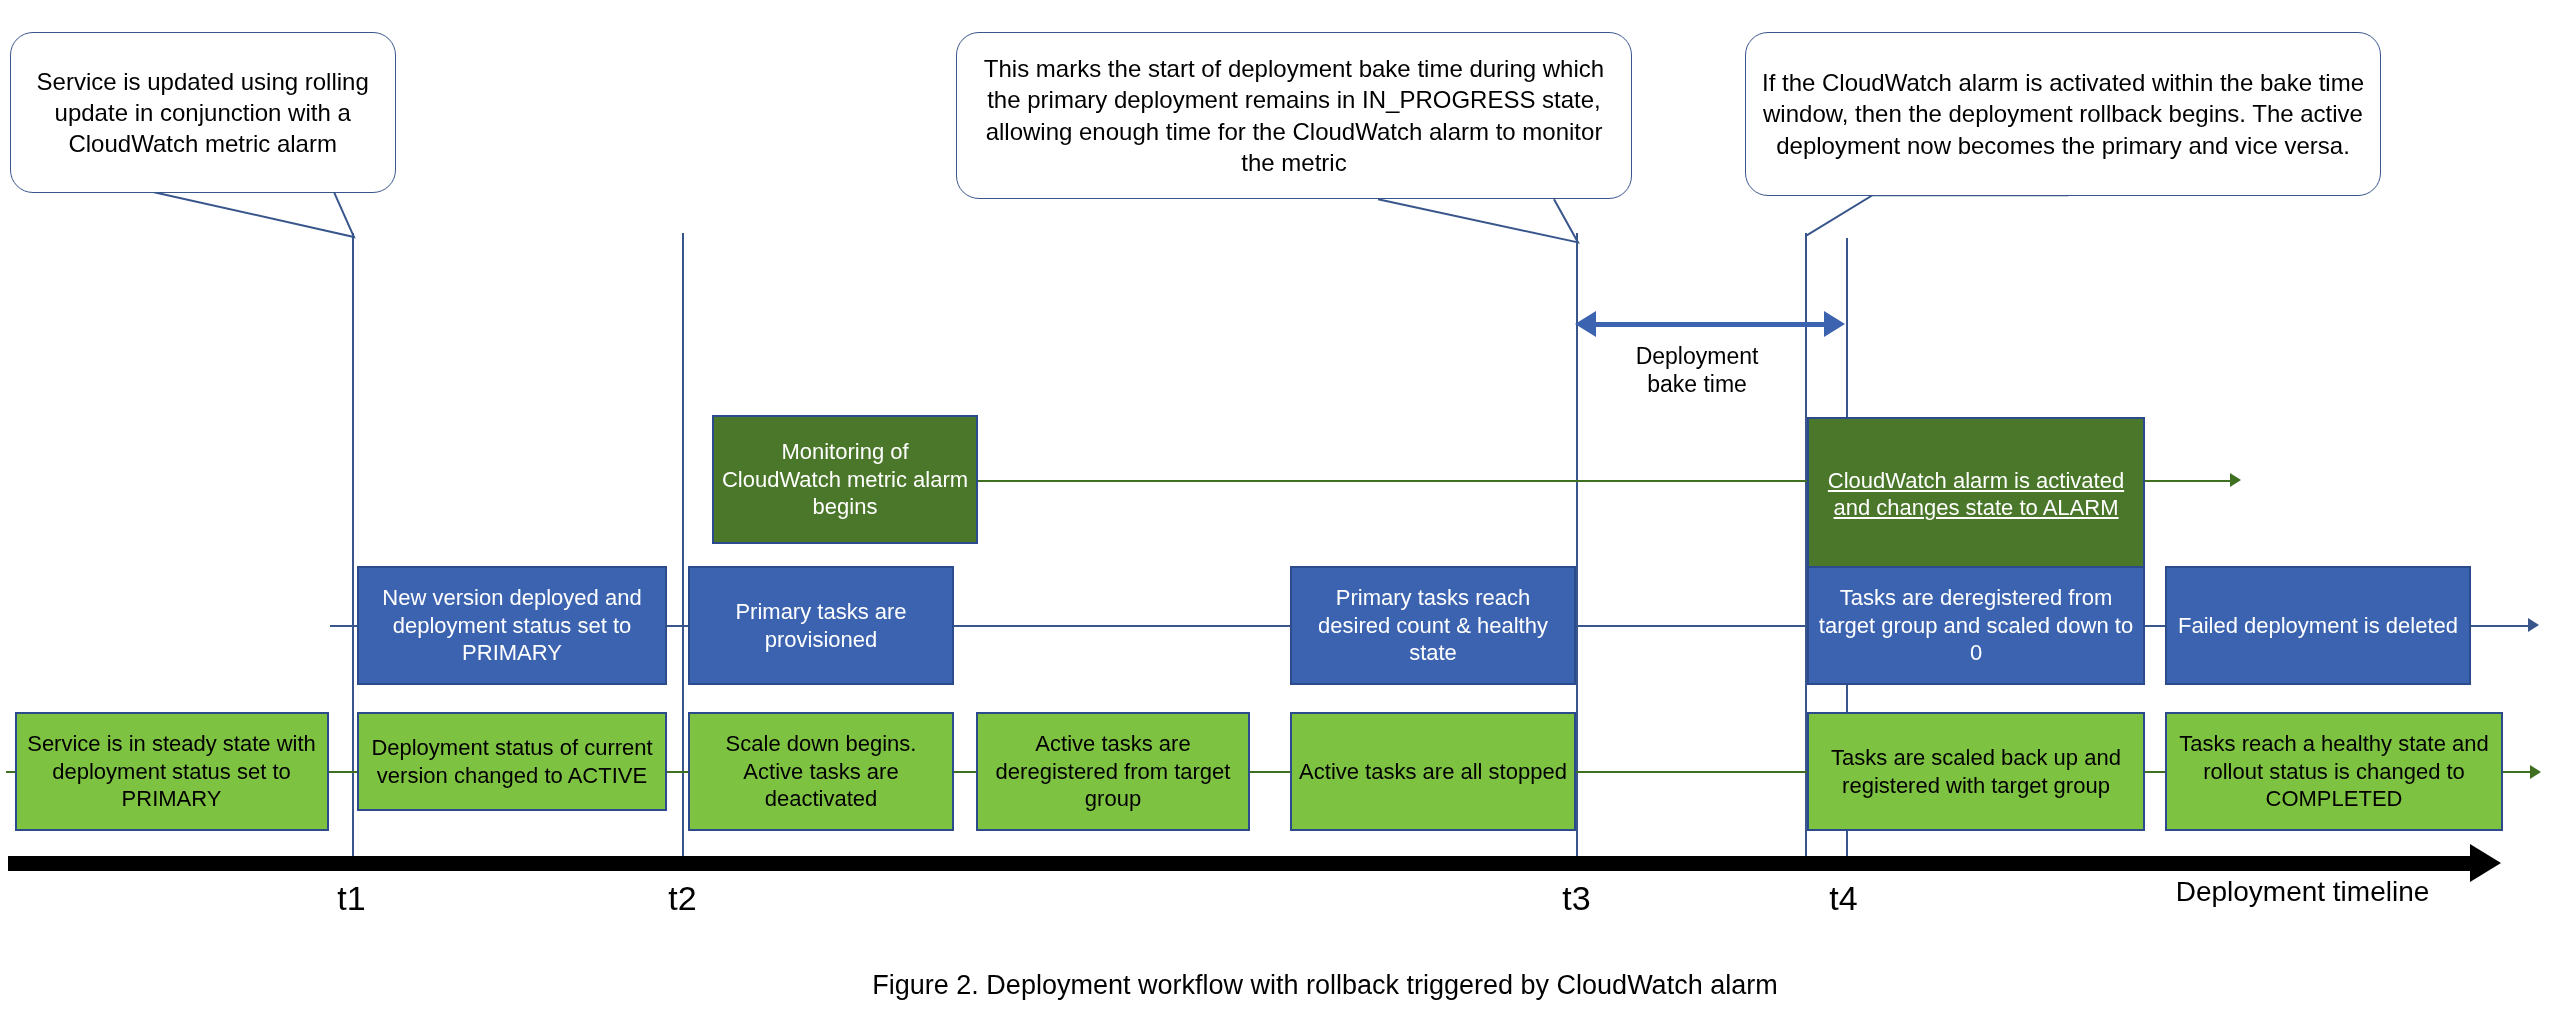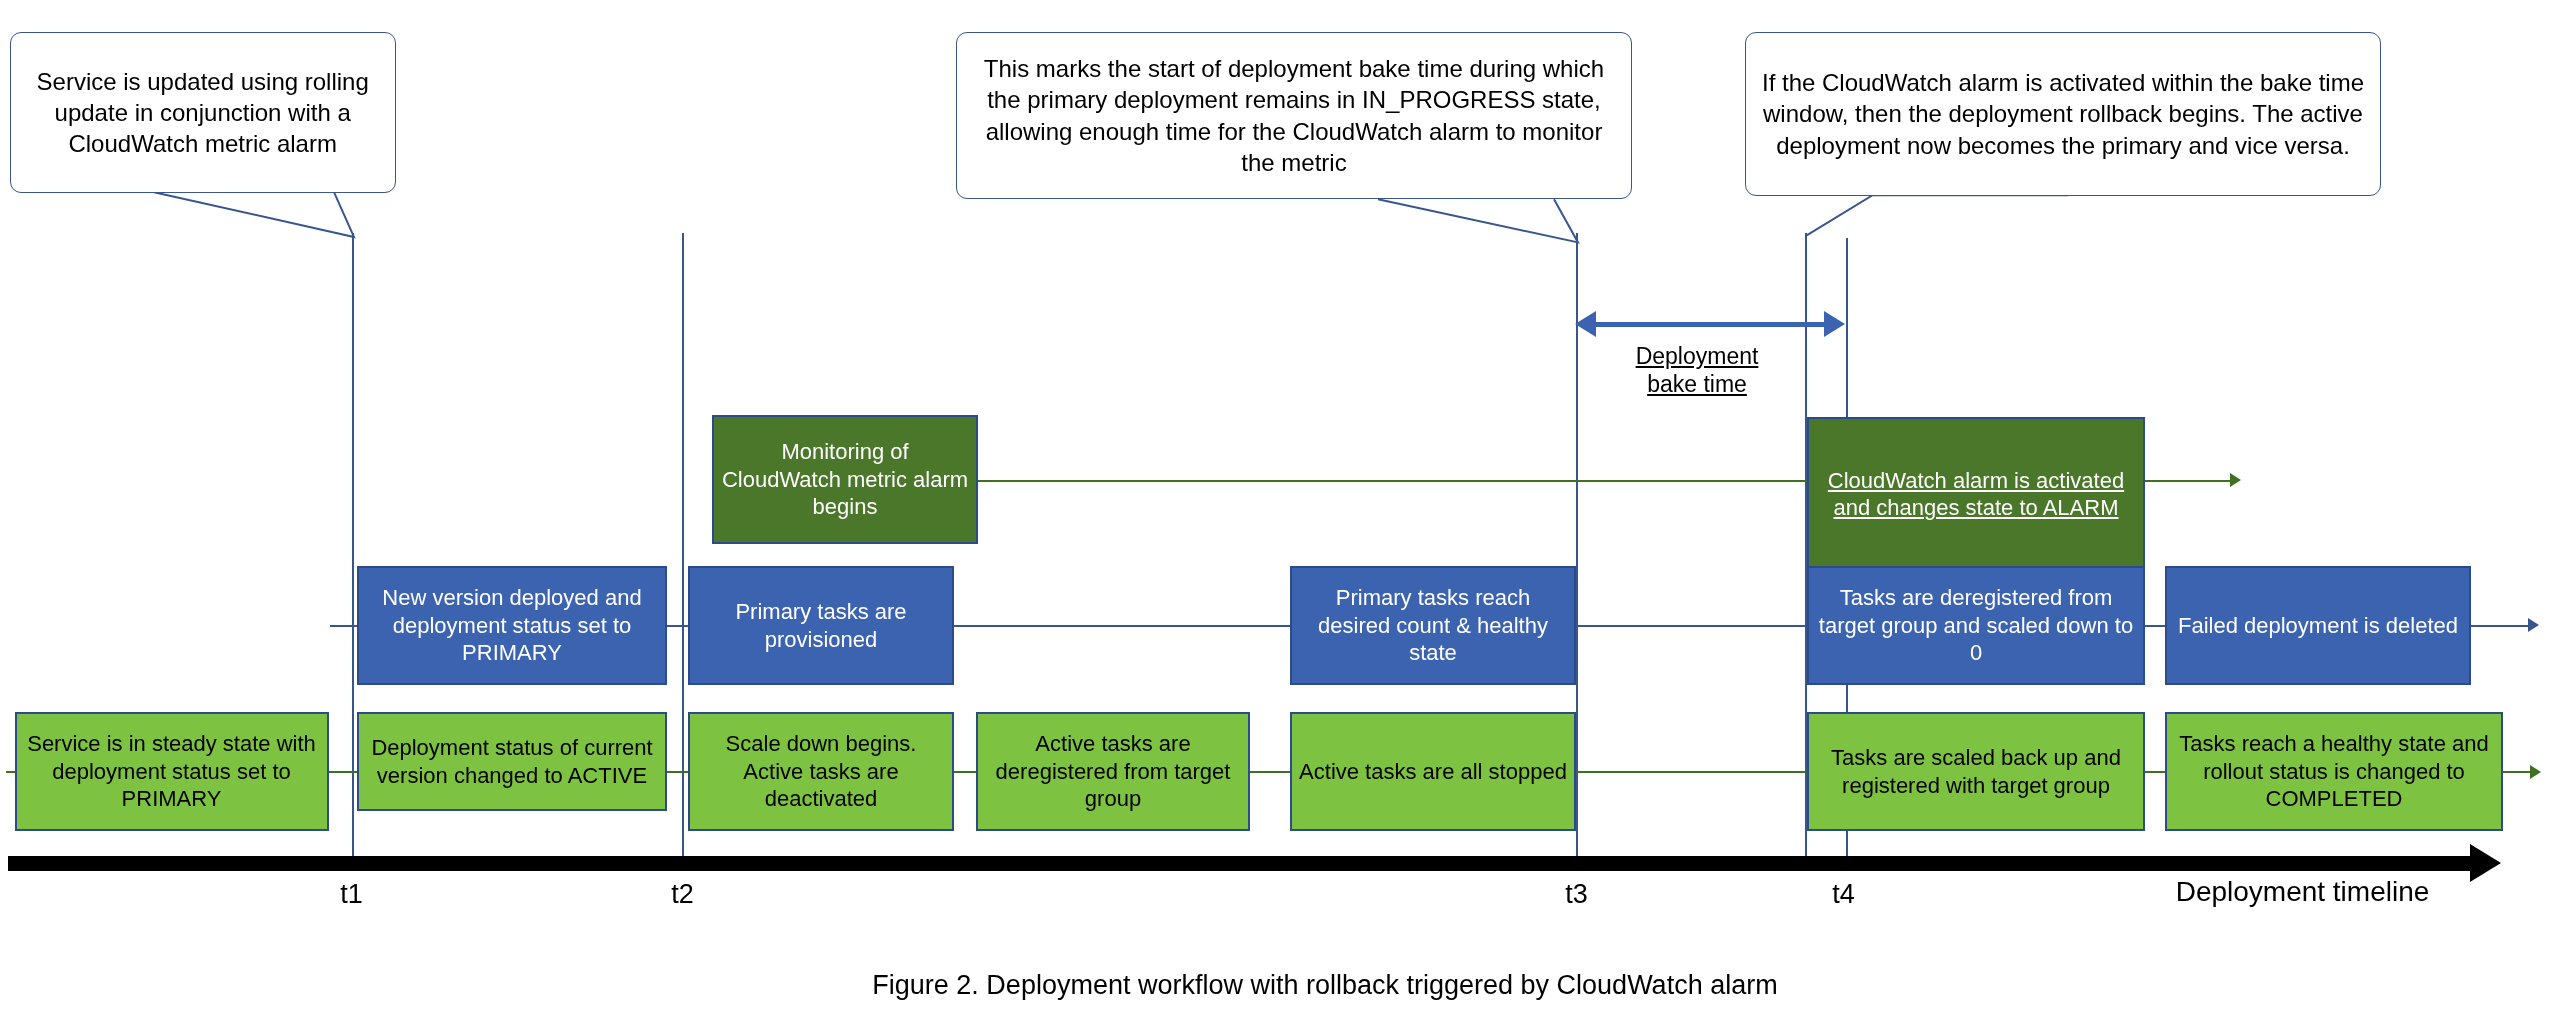--- a/index.html
+++ b/index.html
@@ -3,21 +3,21 @@
 <meta charset="utf-8">
 <style>
   html,body{margin:0;padding:0;background:#ffffff;}
   body{width:2576px;height:1030px;font-family:"Liberation Sans",sans-serif;}
   #stage{position:relative;width:2576px;height:1030px;overflow:hidden;background:#fff;}
 
   
   .callout{
     position:absolute;
     border:1.6px solid #39568c;
-    border-radius:11px;
+    border-radius:23px;
     background:#fff;
     box-sizing:border-box;
     display:flex;align-items:center;justify-content:center;
     text-align:center;
     color:#000;
     font-size:24px;
     line-height:1.30;
     padding:9.7px 14.5px;
     z-index:40;
   }
@@ -52,28 +52,28 @@
     border-top:7.2px solid transparent;border-bottom:7.2px solid transparent;}
   .rail-arrow.blue{border-left:11.3px solid #39568c;}
   .rail-arrow.green{border-left:11.3px solid #3f7021;}
 
   
   .bake-bar{position:absolute;height:4.8px;background:#3c63b0;z-index:20;}
   .bake-head{position:absolute;width:0;height:0;z-index:21;
     border-top:13.7px solid transparent;border-bottom:13.7px solid transparent;}
   .bake-head.left{border-right:21px solid #3c63b0;}
   .bake-head.right{border-left:21px solid #3c63b0;}
-  .bake-label{position:absolute;text-align:center;font-size:23px;line-height:1.22;color:#000;z-index:22;text-decoration:underline;}
+  .bake-label{position:absolute;text-align:center;font-size:23px;line-height:1.22;color:#000;z-index:22;}
 
   
   .axis{position:absolute;background:#000000;z-index:25;}
   .axis-head{position:absolute;width:0;height:0;z-index:26;
     border-top:19.3px solid transparent;border-bottom:19.3px solid transparent;
     border-left:31px solid #000000;}
-  .tick-label{position:absolute;font-size:27px;color:#000;text-align:center;z-index:26;}
+  .tick-label{position:absolute;font-size:34px;color:#000;text-align:center;z-index:26;}
   .axis-title{position:absolute;font-size:28px;color:#000;text-align:center;z-index:26;}
 
   
   .caption{position:absolute;width:100%;text-align:center;font-size:27px;color:#000;z-index:30;}
 </style>
 </head>
 <body>
 
 <div id="stage">
 

